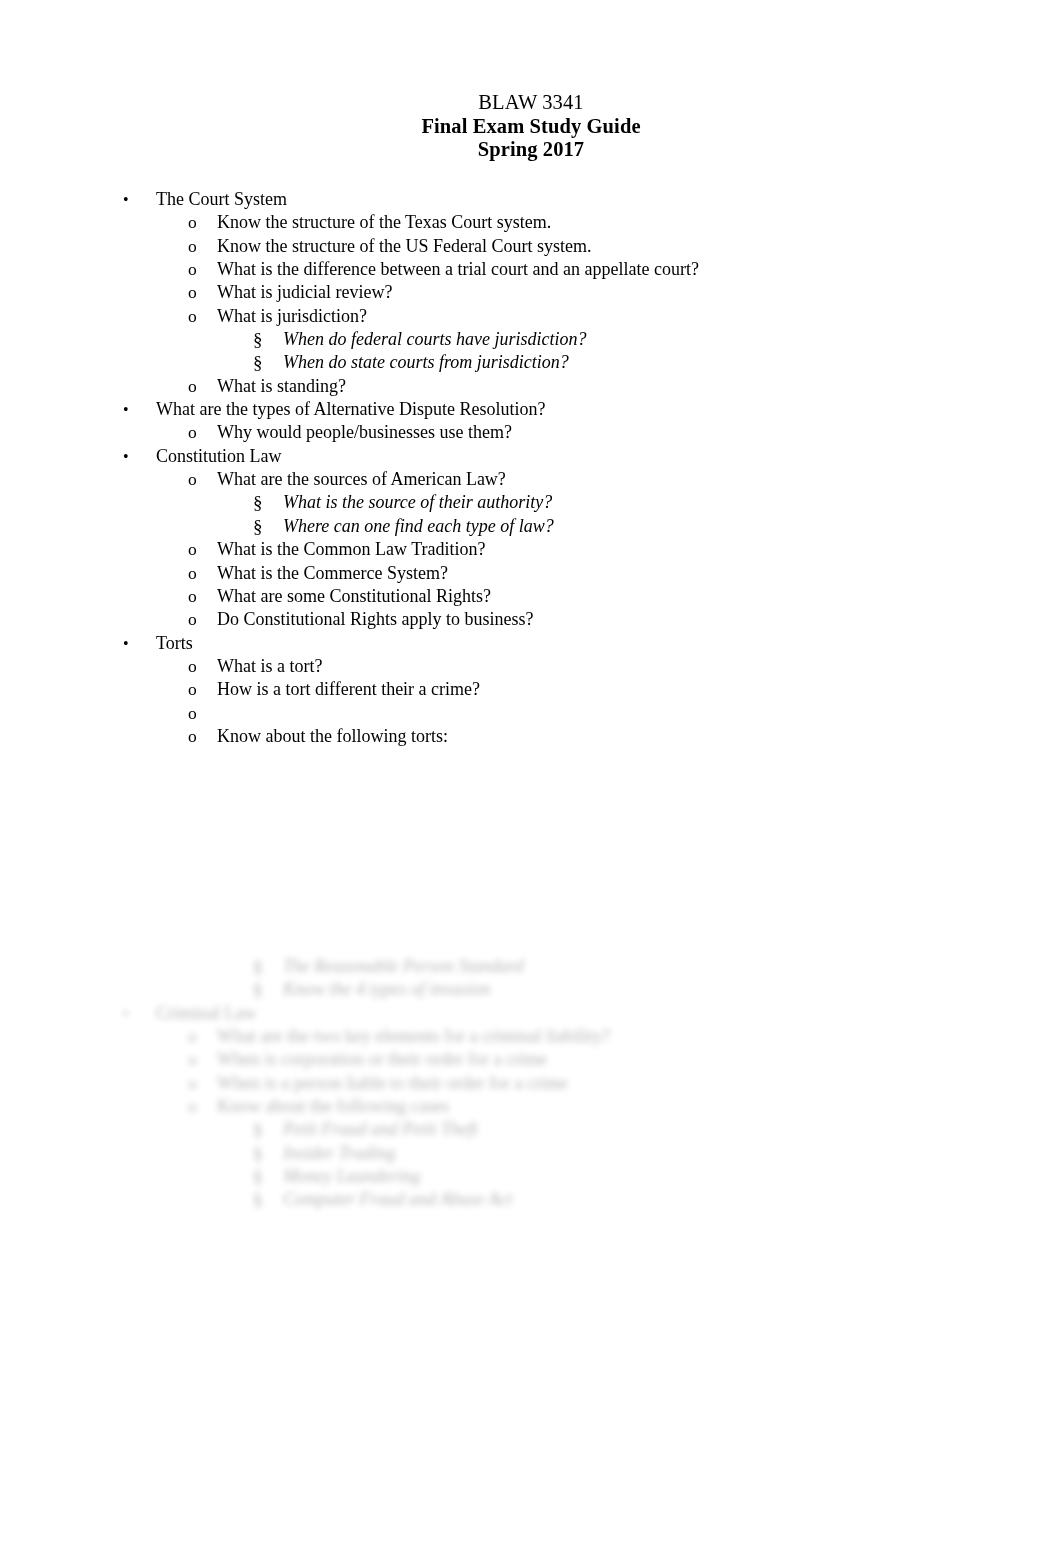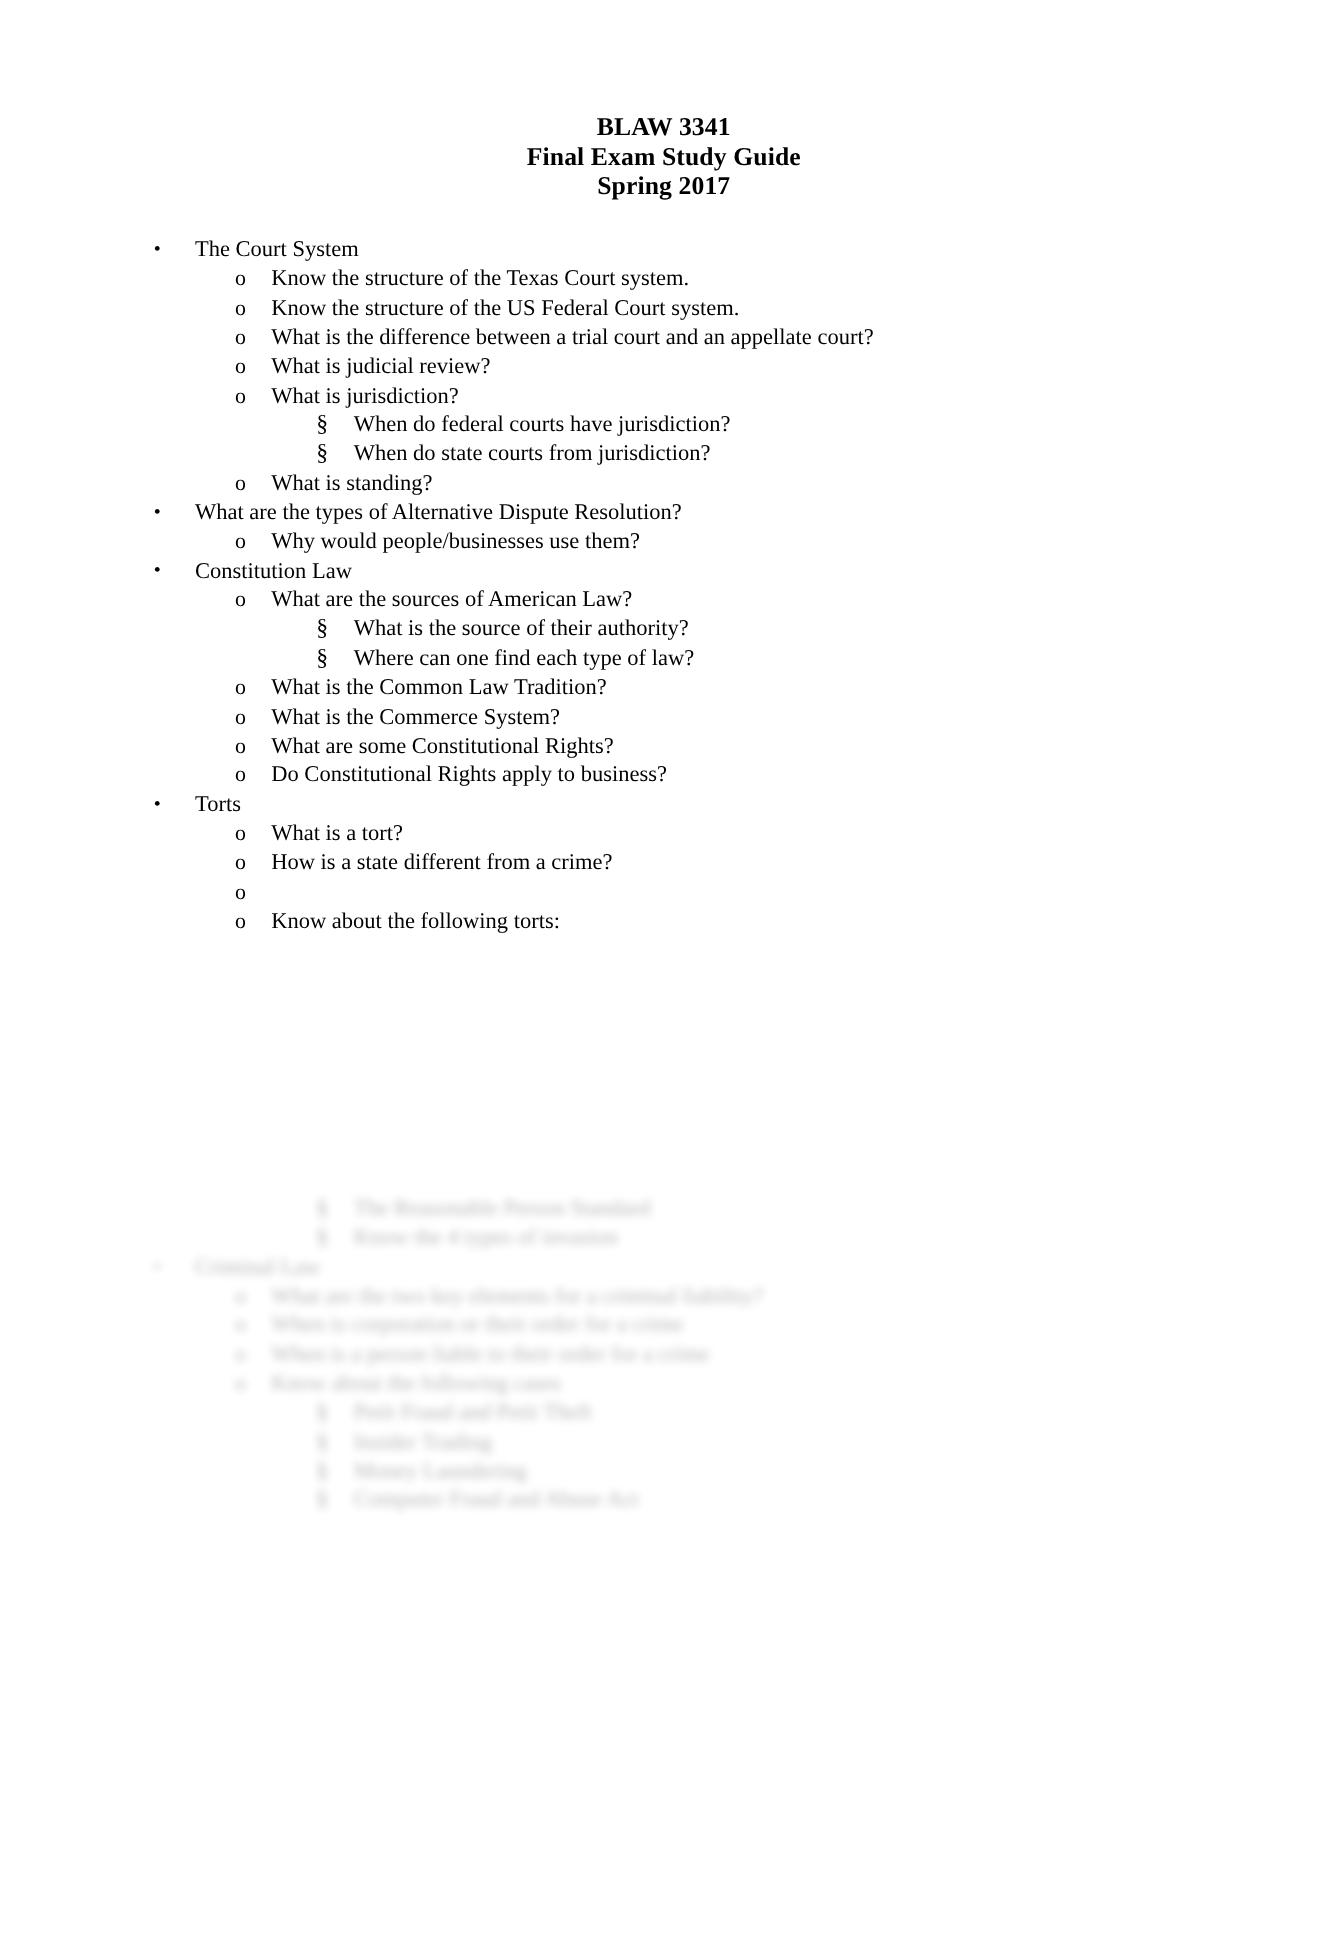--- a/index.html
+++ b/index.html
@@ -35,21 +35,21 @@
     width: 1062px;
     text-align: center;
   }
   .title-line {
     font-size: 20.5px;
     line-height: 23.6px;
     letter-spacing: 0.1px;
     font-weight: bold;
   }
   .title-line.bold {
-    font-weight: bold;
+    font-weight: normal;
   }
 
   
   .outline {
     position: absolute;
     left: 0;
     top: 188px;
     width: 1062px;
   }
   .row {
@@ -75,21 +75,21 @@
   
   .lvl1 > .marker { left: 123px; font-size: 16px; }
   .lvl1 > .txt    { left: 156px; }
 
   
   .lvl2 > .marker { left: 188px; font-size: 17.5px; }
   .lvl2 > .txt    { left: 217px; }
 
   
   .lvl3 > .marker { left: 253px; font-size: 19px; }
-  .lvl3 > .txt    { left: 283px; }
+  .lvl3 > .txt    { left: 283px; font-style: italic; }
 
   
   .blurred-block {
     position: absolute;
     left: 0;
     top: 955px;
     width: 1062px;
     filter: blur(3.4px);
     opacity: 0.30;
     pointer-events: none;
@@ -191,21 +191,21 @@
       <div class="row lvl1">
         <span class="marker">•</span>
         <span class="txt">Torts</span>
       </div>
       <div class="row lvl2">
         <span class="marker">o</span>
         <span class="txt">What is a tort?</span>
       </div>
       <div class="row lvl2">
         <span class="marker">o</span>
-        <span class="txt">How is a state different from a crime?</span>
+        <span class="txt">How is a tort different their a crime?</span>
       </div>
       <div class="row lvl2">
         <span class="marker">o</span>
       </div>
       <div class="row lvl2">
         <span class="marker">o</span>
         <span class="txt">Know about the following torts:</span>
       </div>
     </div>
 

